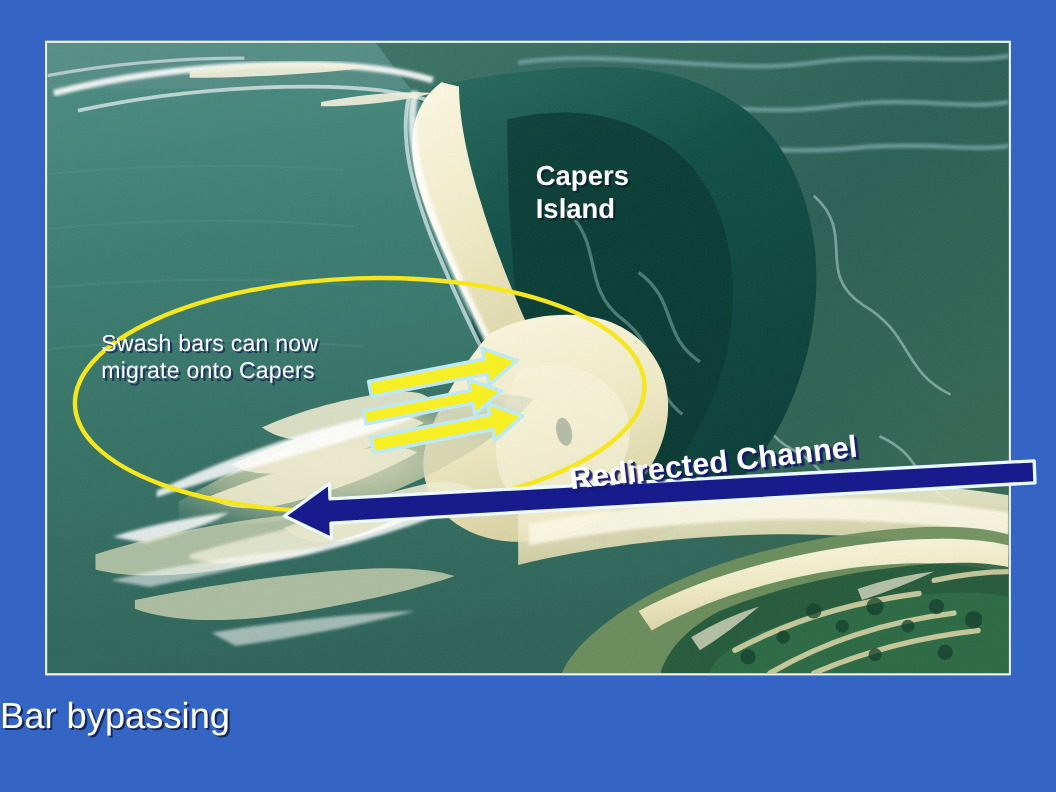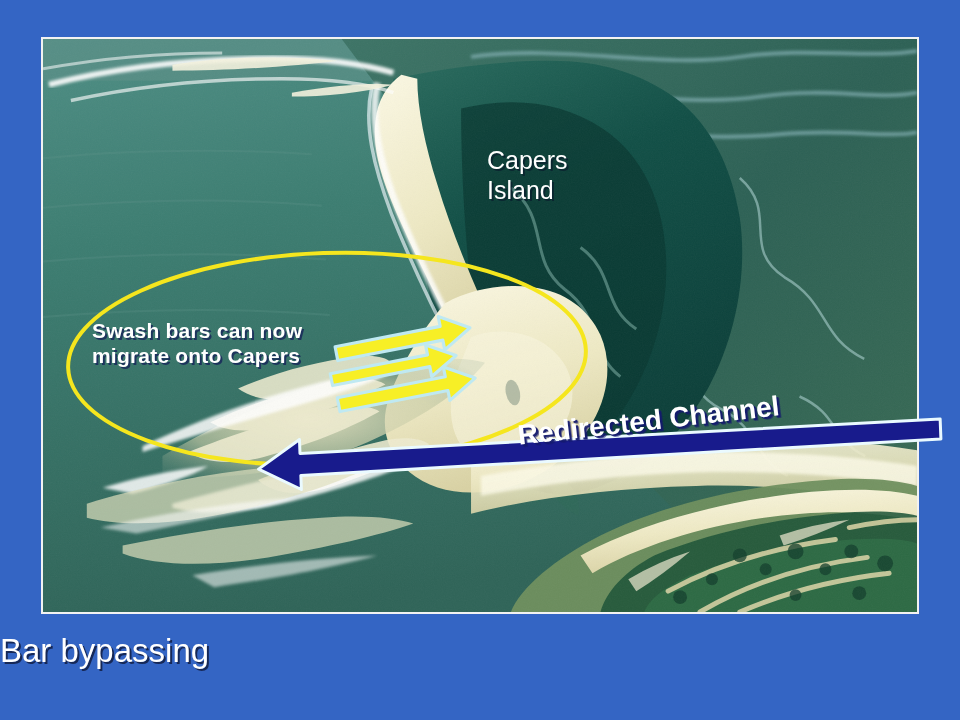--- a/index.html
+++ b/index.html
@@ -49,28 +49,28 @@
   .lbl {
     position: absolute;
     color: #ffffff;
     white-space: pre;
     line-height: 1.18;
   }
   #capers-island-label {
     left: 487px;
     top: 146px;
     font-size: 25px;
-    font-weight: 400;
+    font-weight: 700;
     text-shadow: 2px 2px 0 rgba(10,30,45,0.75);
   }
   #swash-bars-label {
     left: 92px;
-    top: 319px;
+    top: 301px;
     font-size: 21px;
-    font-weight: bold;
+    font-weight: normal;
     letter-spacing: 0.2px;
     text-shadow: 2px 2px 0 rgba(25,40,90,0.85);
   }
   #redirected-channel-label {
     left: 516px;
     top: 419px;
     font-size: 28px;
     font-weight: bold;
     transform: rotate(-6.5deg);
     transform-origin: left top;

